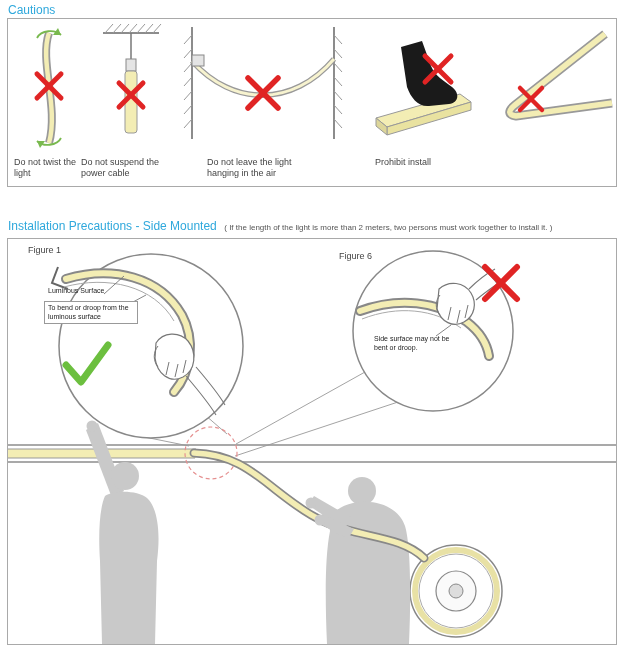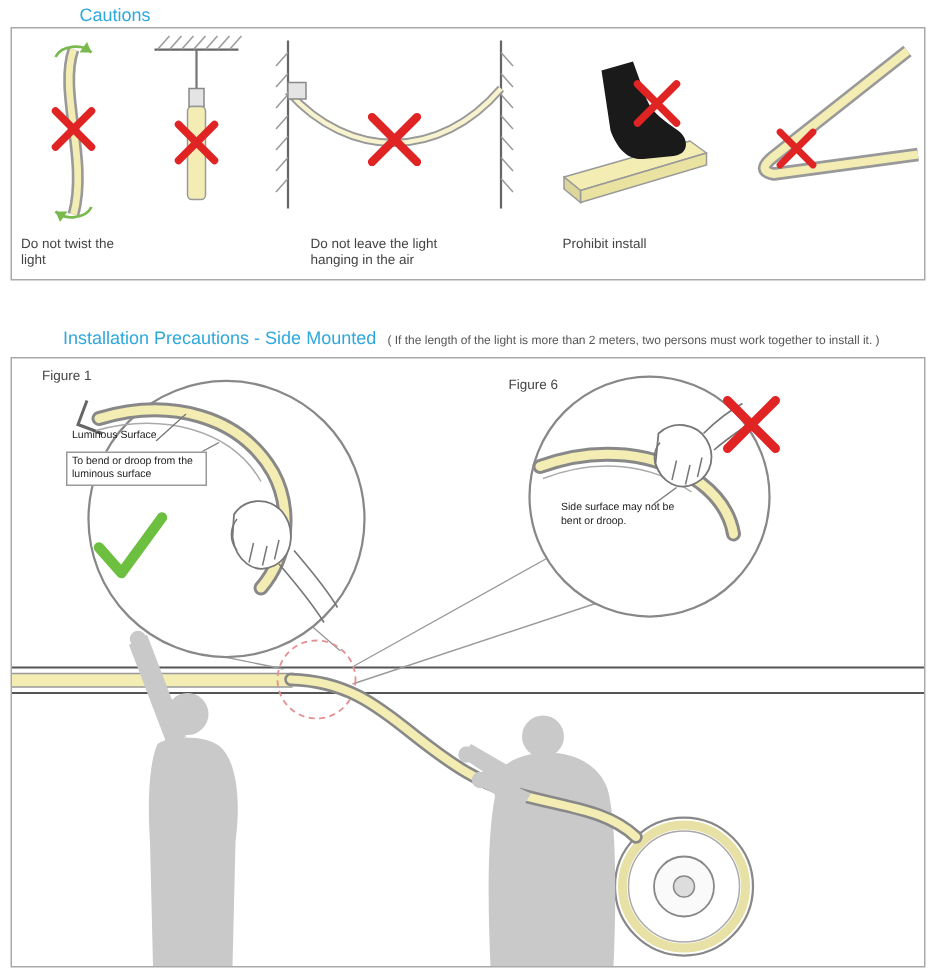--- a/index.html
+++ b/index.html
@@ -1,23 +1,23 @@
 <!DOCTYPE html>
 <html><head>
 <meta charset="utf-8">
 <style>
   html,body{margin:0;padding:0;background:#fff;}
   .page{position:relative;width:624px;height:650px;background:#fff;overflow:hidden;
         font-family:"Liberation Sans",sans-serif;}
   .sec-title{position:absolute;font-size:12px;color:#2fa8dc;}
-  #cautions-title{left:8px;top:3px;margin-left:45px;}
+  #cautions-title{left:8px;top:3px;}
   .box{position:absolute;border:1px solid #a9a9a9;background:#fff;}
   #cautions-box{left:7px;top:18px;width:608px;height:167px;}
   #install-box{left:7px;top:238px;width:608px;height:405px;}
-  #install-header{position:absolute;left:8px;top:216px;white-space:nowrap;margin-left:34px;}
+  #install-header{position:absolute;left:8px;top:216px;white-space:nowrap;}
   #install-header .t{font-size:12px;color:#2fa8dc;}
   #install-header .n{font-size:8px;color:#555;margin-left:3px;}
   svg.layer{position:absolute;left:0;top:0;}
   .caption{position:absolute;top:138px;font-size:9px;line-height:11px;
            color:#444;transform:translateX(-50%);}
   .fig-label{position:absolute;font-size:9px;color:#444;}
   .small-note{position:absolute;font-size:7px;line-height:8.5px;color:#222;}
   #note-box1{border:1px solid #999;background:#fff;padding:2px 3px;width:86px;}
 </style>
 </head>
@@ -110,20 +110,21 @@
         <path d="M597,15 L507,86 Q496,95 508,97 L604,84" stroke="#999" stroke-width="9" fill="none" stroke-linejoin="round"></path>
         <path d="M597,15 L507,86 Q496,95 508,97 L604,84" stroke="#f3edb4" stroke-width="5.5" fill="none" stroke-linejoin="round"></path>
         <g stroke="#e02424" stroke-width="4.5" stroke-linecap="round">
           <line x1="512" y1="69" x2="534" y2="91"></line>
             <line x1="534" y1="69" x2="512" y2="91"></line>
         </g>
       </g>
     </svg>
 
     <div class="caption" style="left:41px;width:70px">Do not twist the light</div>
+    <div class="caption" style="left:116px;width:86px">Do not suspend the power cable</div>
     <div class="caption" style="left:255px;width:112px">Do not leave the light hanging in the air</div>
     <div class="caption" style="left:413px;width:92px">Prohibit install</div>
   </div>
 
   <div id="install-header">
     <span class="t">Installation Precautions - Side Mounted</span>
     <span class="n">( If the length of the light is more than 2 meters, two persons must work together to install it. )</span>
   </div>
 
   <div class="box" id="install-box">

